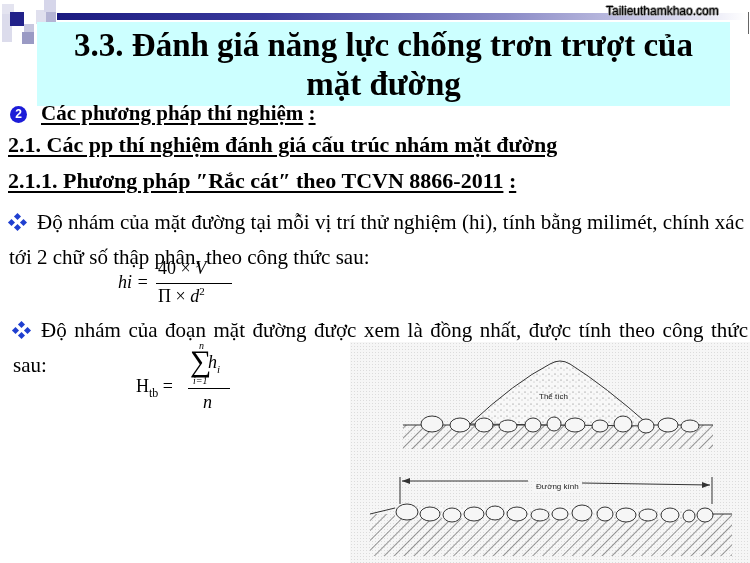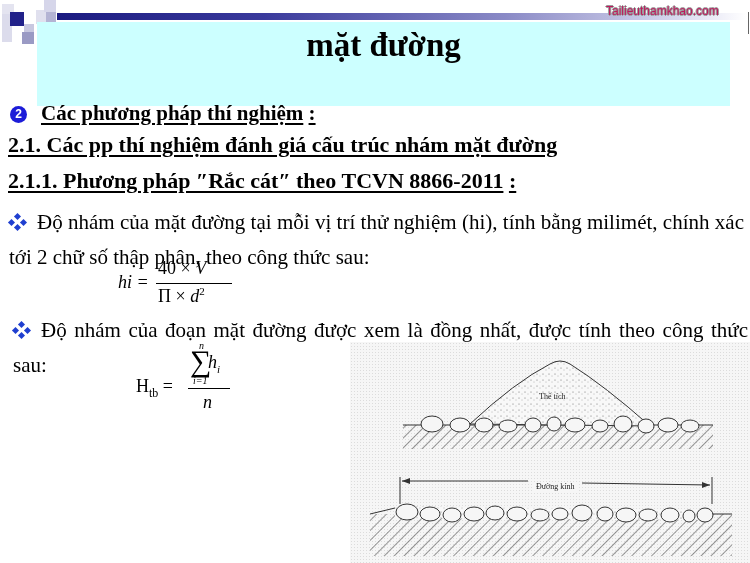--- a/index.html
+++ b/index.html
@@ -8,21 +8,21 @@
 
     .deco { position: absolute; }
     .sq { position: absolute; }
 
     .topbar {
       position: absolute; left: 57px; top: 13px; width: 690px; height: 7px;
       background: linear-gradient(to right, #1a1a80 0%, #3a3a9c 30%, #8a8ac6 65%, #d8d8ee 90%, #ffffff 100%);
     }
     .watermark {
       position: absolute; left: 606px; top: 4px; font-family: "Liberation Sans", sans-serif;
-      font-size: 12px; color: #be185d;
+      font-size: 12px; color: #000000;
       text-shadow: -1px 0 #9a9a9a, 1px 0 #9a9a9a, 0 -1px #9a9a9a, 0 1px #9a9a9a;
       letter-spacing: 0px;
     }
     .wm-bar { position: absolute; left: 748px; top: 12px; width: 1px; height: 22px; background: #666; }
 
     .title-box {
       position: absolute; left: 37px; top: 22px; width: 693px; height: 84px;
       background-color: #ccffff;
       background-image: radial-gradient(#ffffff 0.6px, transparent 0.7px);
       background-size: 4px 4px;
@@ -75,21 +75,21 @@
     .pros b { font-style: italic; }
     .pros .blk { display: block; }
 
     .figure {
       position: absolute; left: 350px; top: 342px; width: 400px; height: 221px;
       background-color: #f6f6f6;
       background-image: radial-gradient(#dcdcdc 0.6px, transparent 0.8px);
       background-size: 3px 3px;
     }
     .figure svg { position: absolute; left: 0; top: 0; }
-    .fig-label { position: absolute; font-family: Liberation Serif, serif; font-size: 8px; color: #222; background: transparent; }
+    .fig-label { position: absolute; font-family: Liberation Sans, sans-serif; font-size: 8px; color: #222; background: transparent; }
     .lbl-volume { left: 189px; top: 50px; }
     .lbl-diameter { left: 183px; top: 140px; background: #f6f6f6; padding: 0 3px; }
   </style>
 </head>
 <body>
 
 <div class="deco">
   <div class="sq" style="left:2px;top:4px;width:12px;height:10px;background:#e4e4f0;"></div>
   <div class="sq" style="left:2px;top:14px;width:10px;height:28px;background:#dcdcec;"></div>
   <div class="sq" style="left:10px;top:12px;width:14px;height:14px;background:#22228a;"></div>
@@ -98,20 +98,21 @@
   <div class="sq" style="left:46px;top:12px;width:10px;height:12px;background:#b4b4d4;"></div>
   <div class="sq" style="left:24px;top:24px;width:10px;height:18px;background:#c8c8e0;"></div>
   <div class="sq" style="left:22px;top:32px;width:12px;height:12px;background:#9a9ac4;"></div>
 </div>
 
 <div class="topbar"></div>
 <div class="watermark">Tailieuthamkhao.com</div>
 <div class="wm-bar"></div>
 
 <div class="title-box">
+  <div>3.3. Đánh giá năng lực chống trơn trượt của</div>
   <div>mặt đường</div>
 </div>
 
 <div class="line h-methods" style="text-decoration:none;">
   <span class="num-badge">2</span><span class="txt">Các phương pháp thí nghiệm</span> <span class="txt">:</span>
 </div>
 
 <div class="line h-21">2.1. Các pp thí nghiệm đánh giá cấu trúc nhám mặt đường</div>
 
 <div class="line h-211" style="text-decoration:none;">

